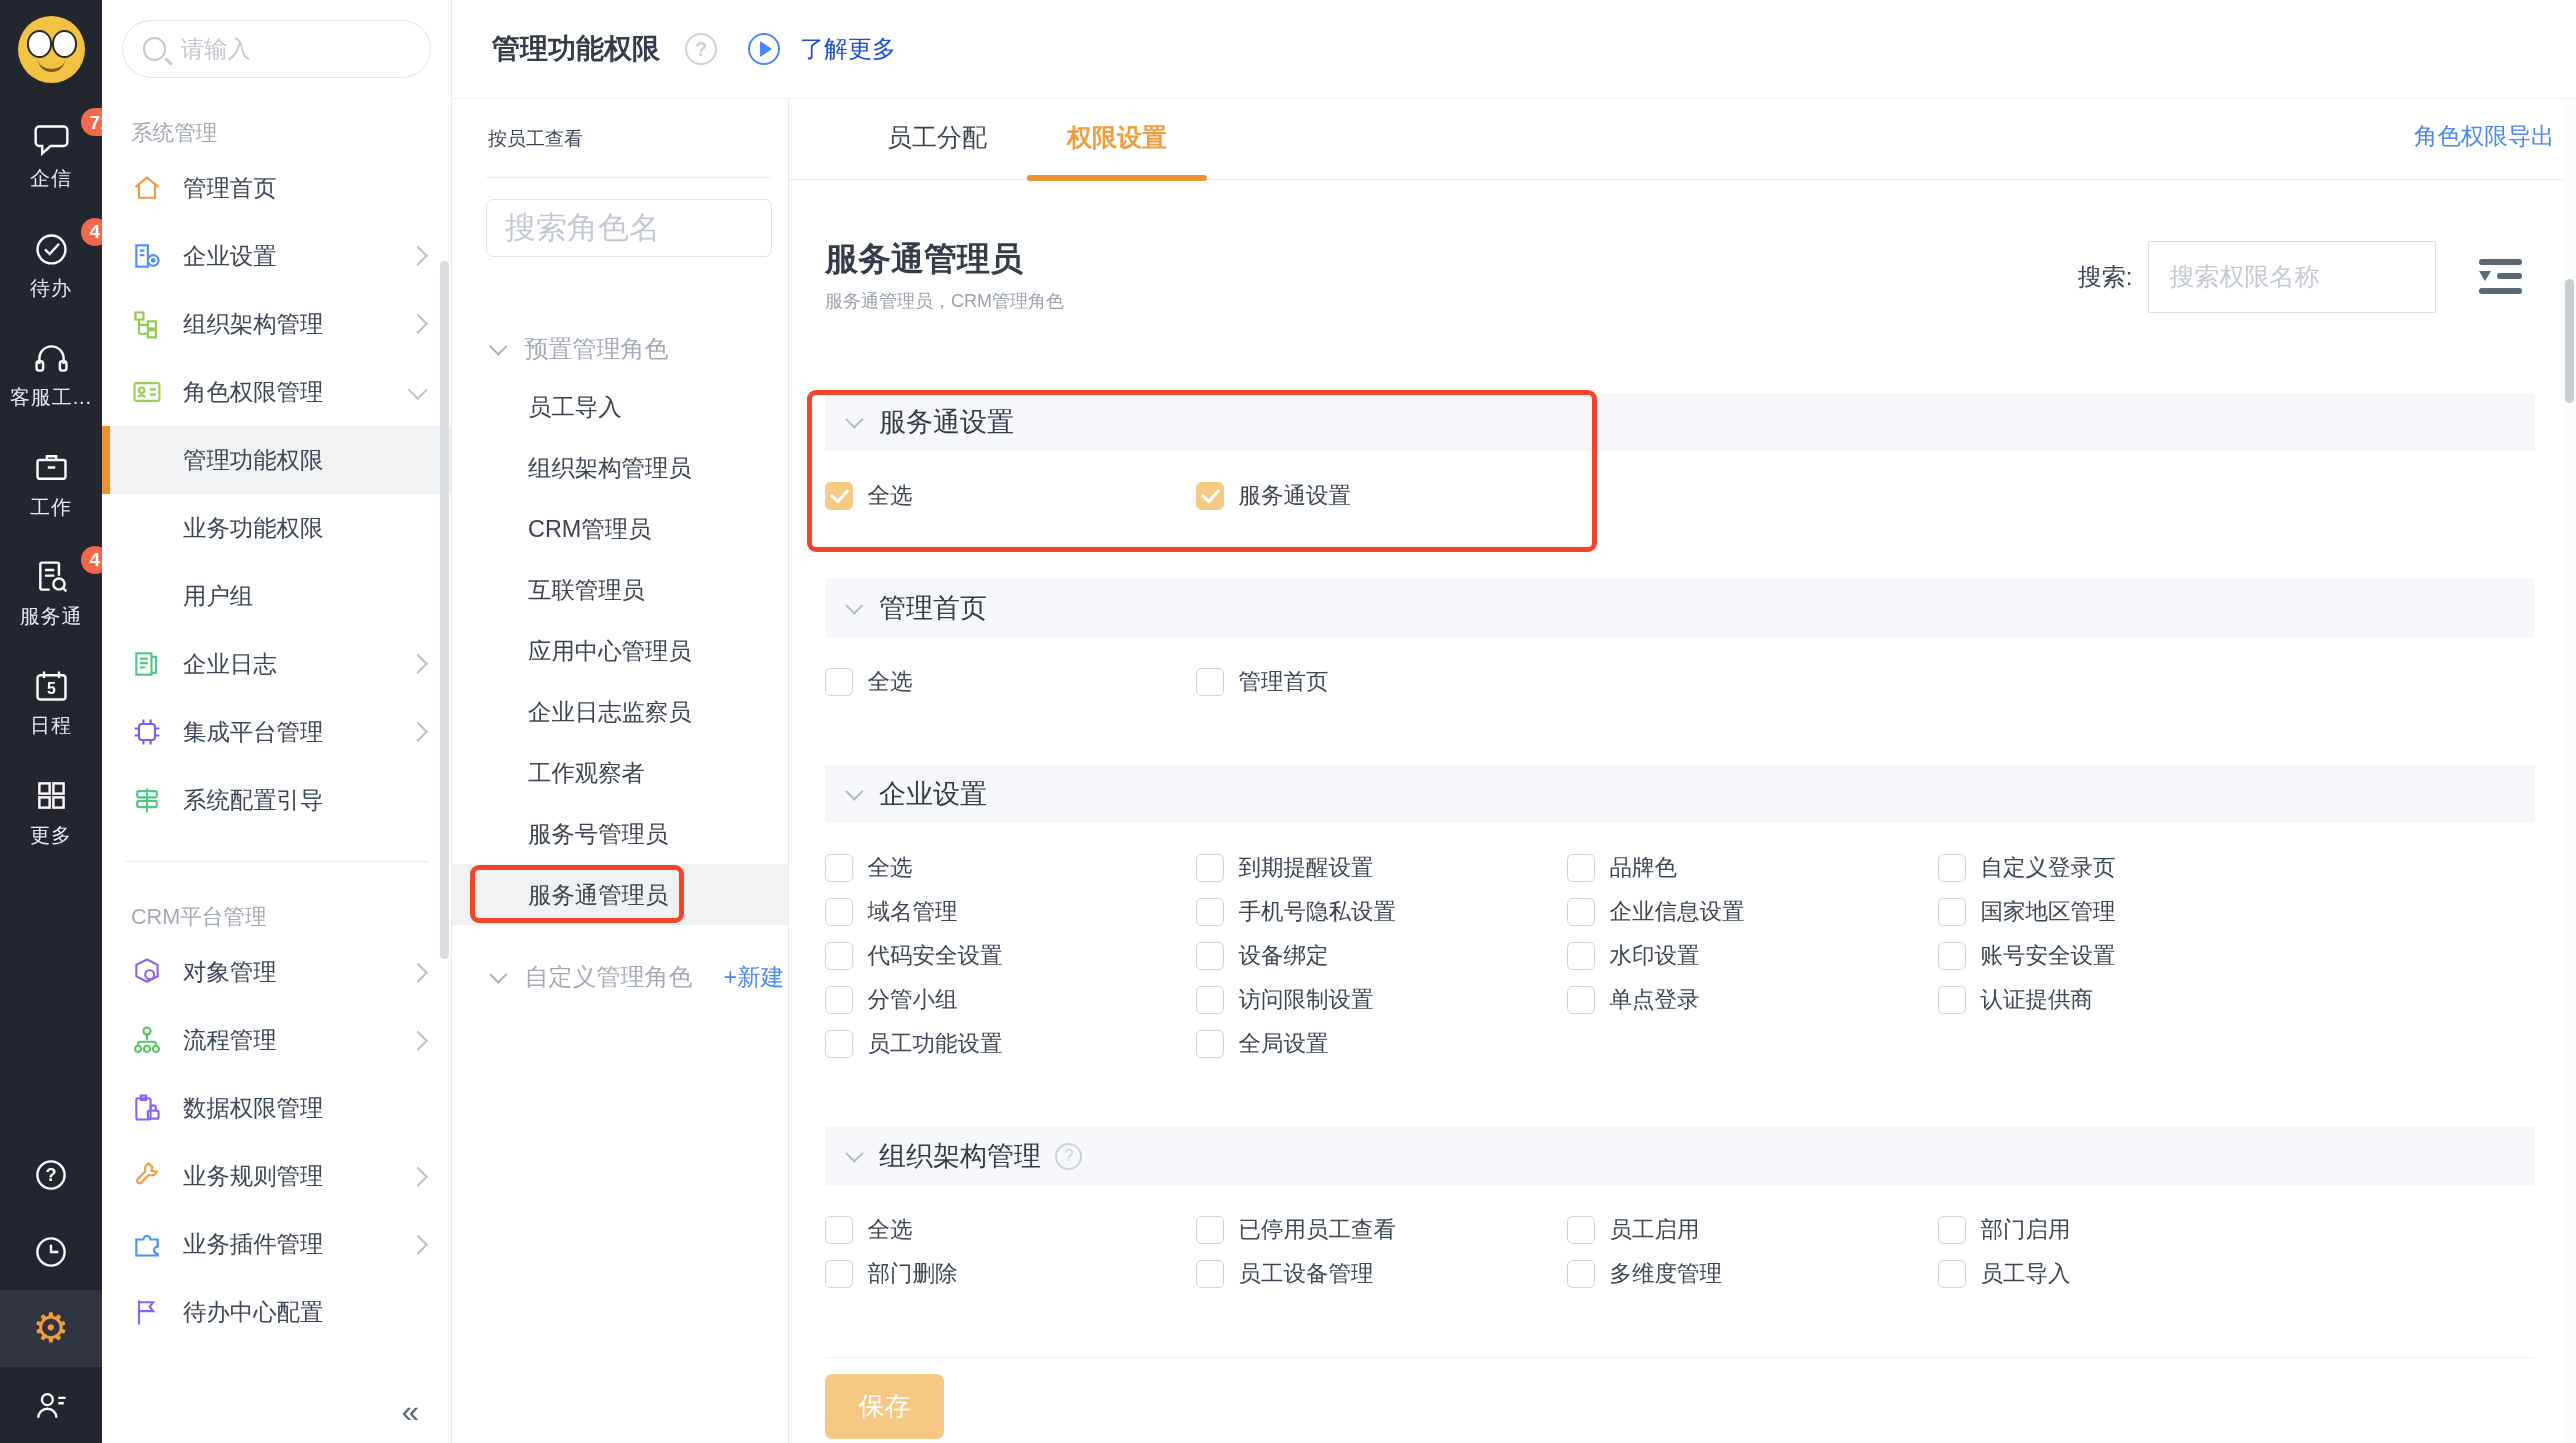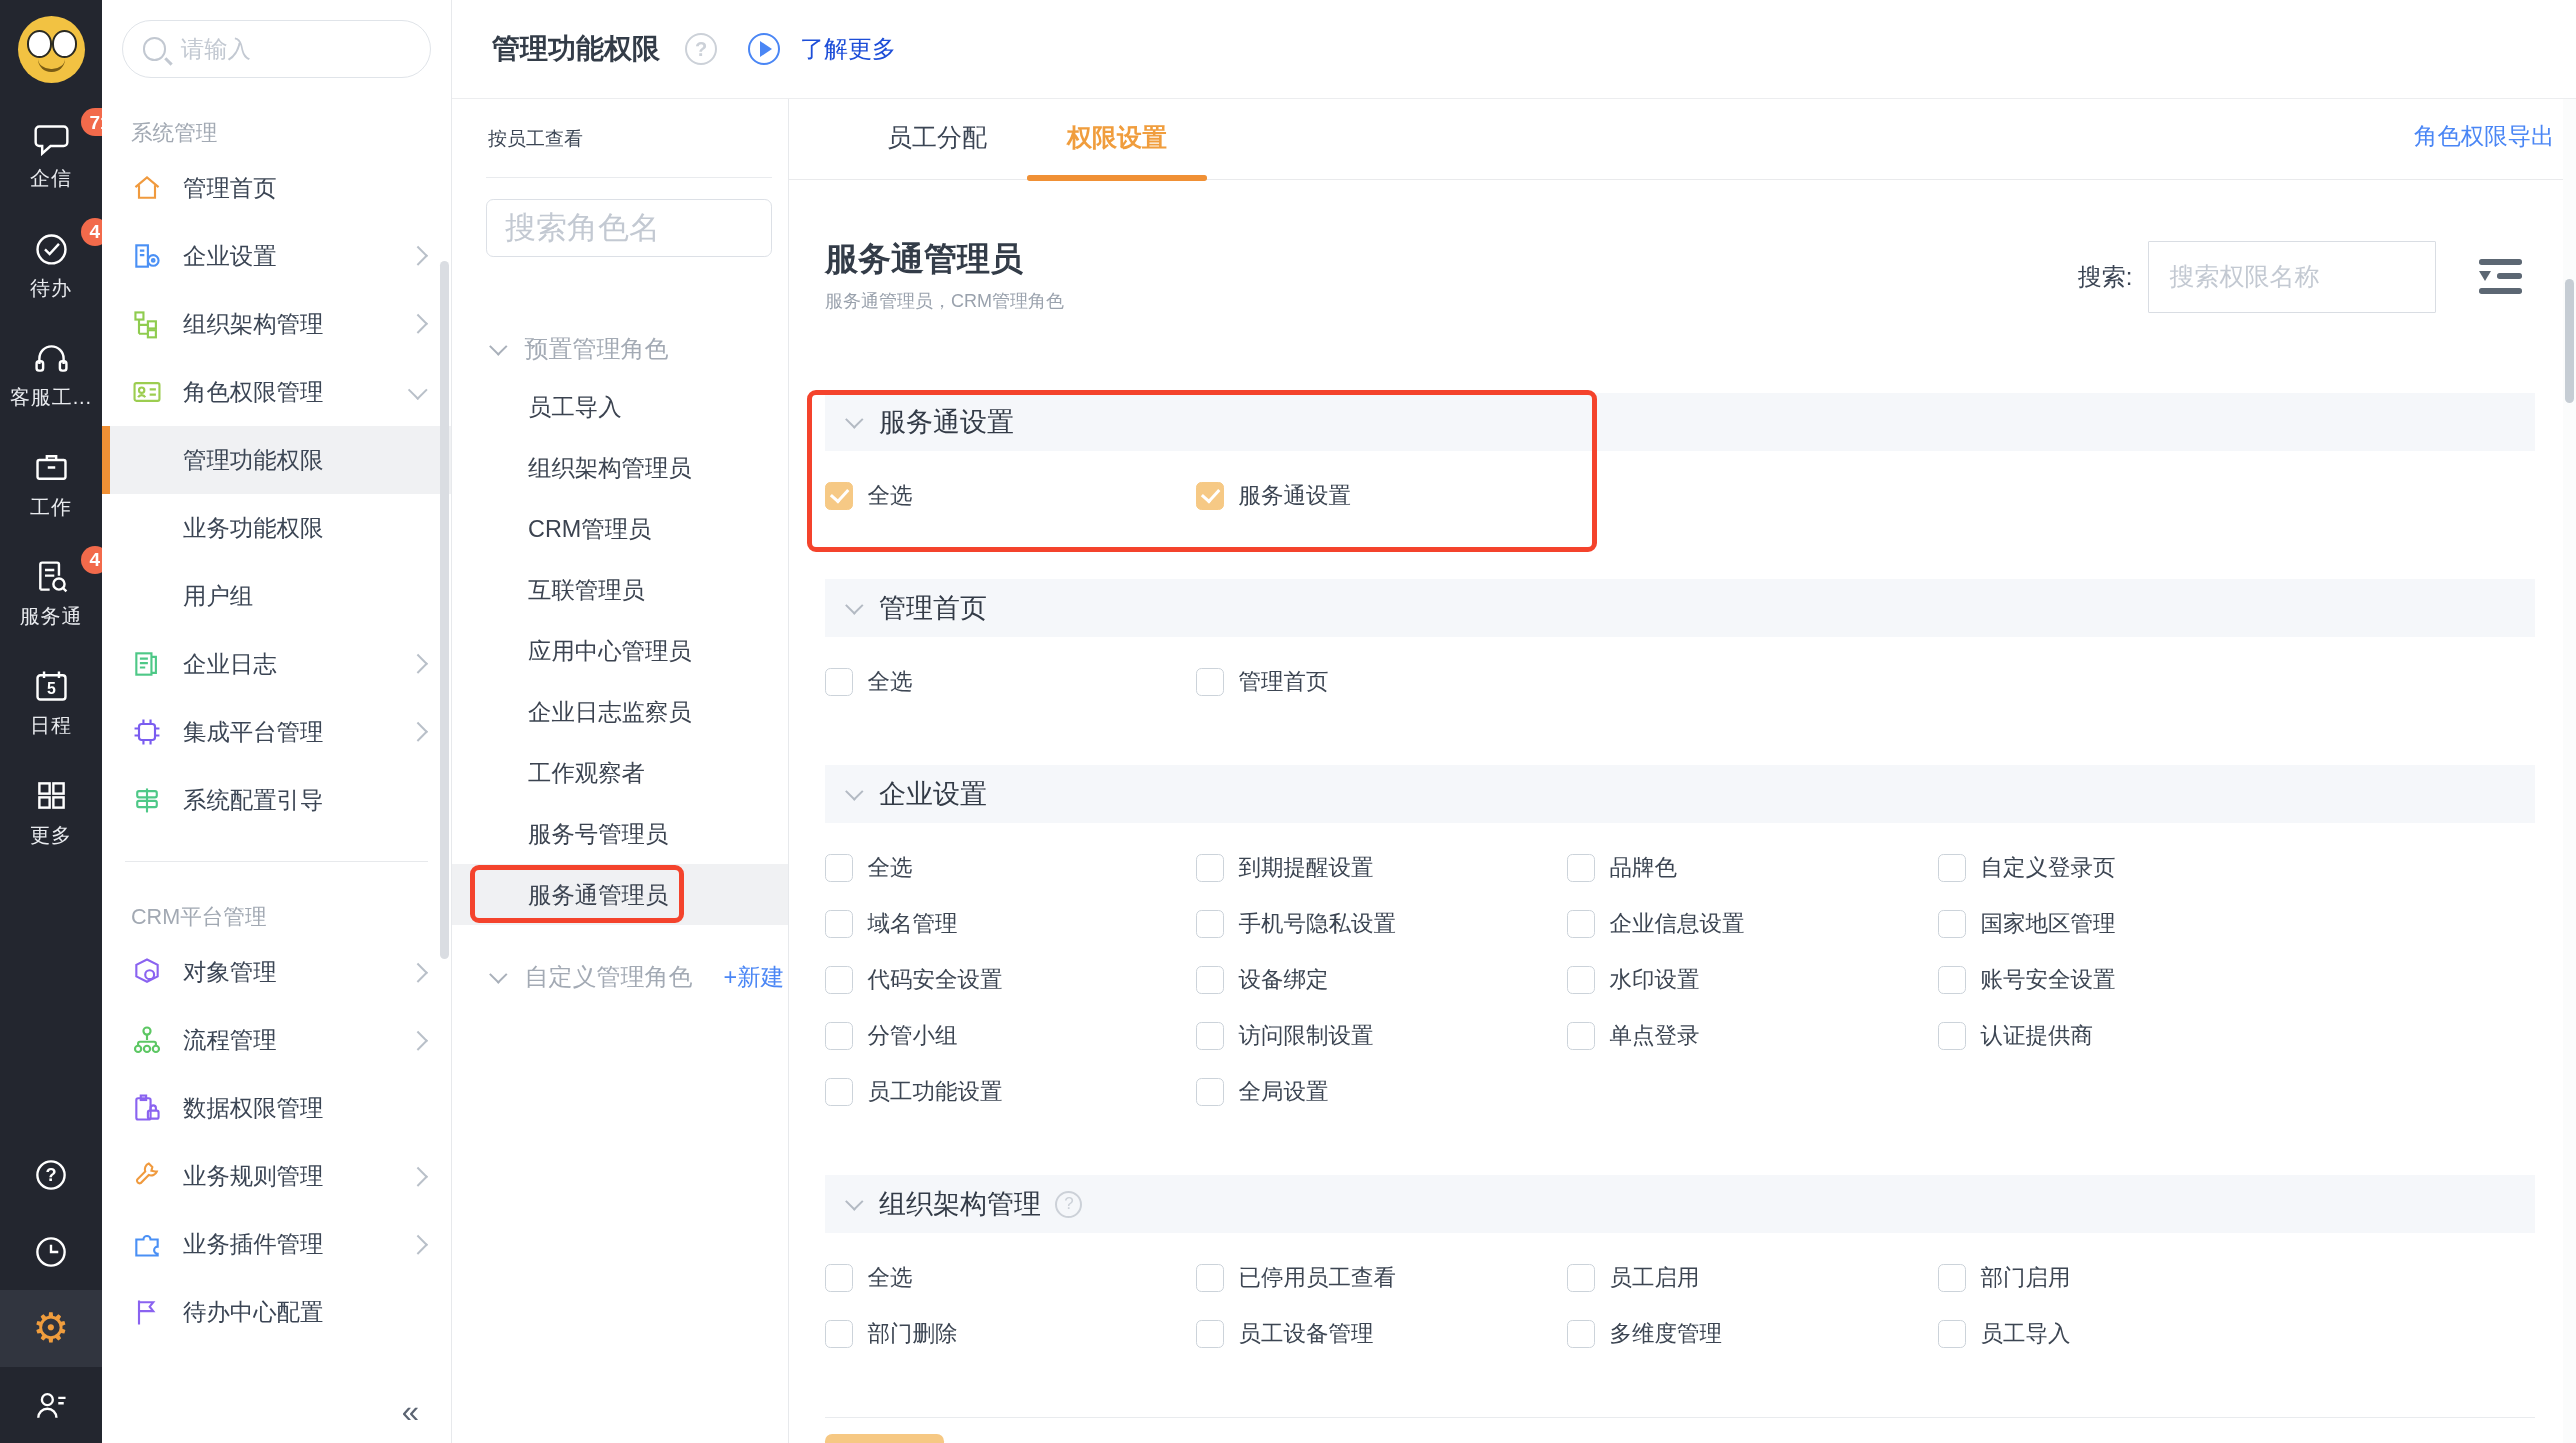--- a/index.html
+++ b/index.html
@@ -88,21 +88,21 @@
   .filter-ic i:nth-child(2){ left:18px; right:0; top:14.4px; }
   .filter-ic i:nth-child(3){ left:0; right:0; top:29px; }
   .filter-ic .tri { position:absolute; left:0; top:12.6px; width:0; height:0; border-top:10.8px solid #5c6773; border-left:6.3px solid transparent; border-right:6.3px solid transparent; }
 
   .sections { margin-top:78px; }
   .sec { margin-bottom:32px; }
   .sec-head { height:58px; background:#f5f7fa; display:flex; align-items:center; padding-left:23.4px; }
   .sec-chev { width:12.6px; height:12.6px; border-right:2.7px solid #b3bac3; border-bottom:2.7px solid #b3bac3; transform:rotate(45deg); margin-right:18px; margin-top:-6.3px; flex-shrink:0; cursor:pointer; }
   .sec-title { font-size:27px; color:#333b47; }
   .sec-help { width:27px; height:27px; border-radius:50%; border:2.7px solid #ccd1d8; color:#ccd1d8; font-size:17px; display:flex; align-items:center; justify-content:center; margin-left:14.4px; cursor:pointer; }
-  .grid { display:grid; grid-template-columns:repeat(4,371px); row-gap:25px; padding:29px 0 36px 0; }
+  .grid { display:grid; grid-template-columns:repeat(4,371px); row-gap:13px; padding:29px 0 36px 0; }
   .cbrow { display:flex; align-items:center; height:31px; }
   .cb { width:28px; height:28px; border:1.8px solid #ccd3da; border-radius:5.4px; background:#fff; flex-shrink:0; position:relative; cursor:pointer; }
   .cb.checked { background:#f6c985; border-color:#f6c985; }
   .cb.checked:after { content:""; position:absolute; left:8px; top:2.7px; width:8px; height:14.4px; border-right:3.6px solid #fff; border-bottom:3.6px solid #fff; transform:rotate(42deg); }
   .cblabel { font-size:22.5px; color:#3c4552; margin-left:14.4px; white-space:nowrap; }
 
   .footer { border-top:0.9px solid #e9ebee; padding:16px 0 0 0; }
   .save-btn { width:119px; height:65px; background:#f6c883; border:none; border-radius:7.2px; color:#fff; font-size:26px; font-family:inherit; cursor:pointer; }
 
   

